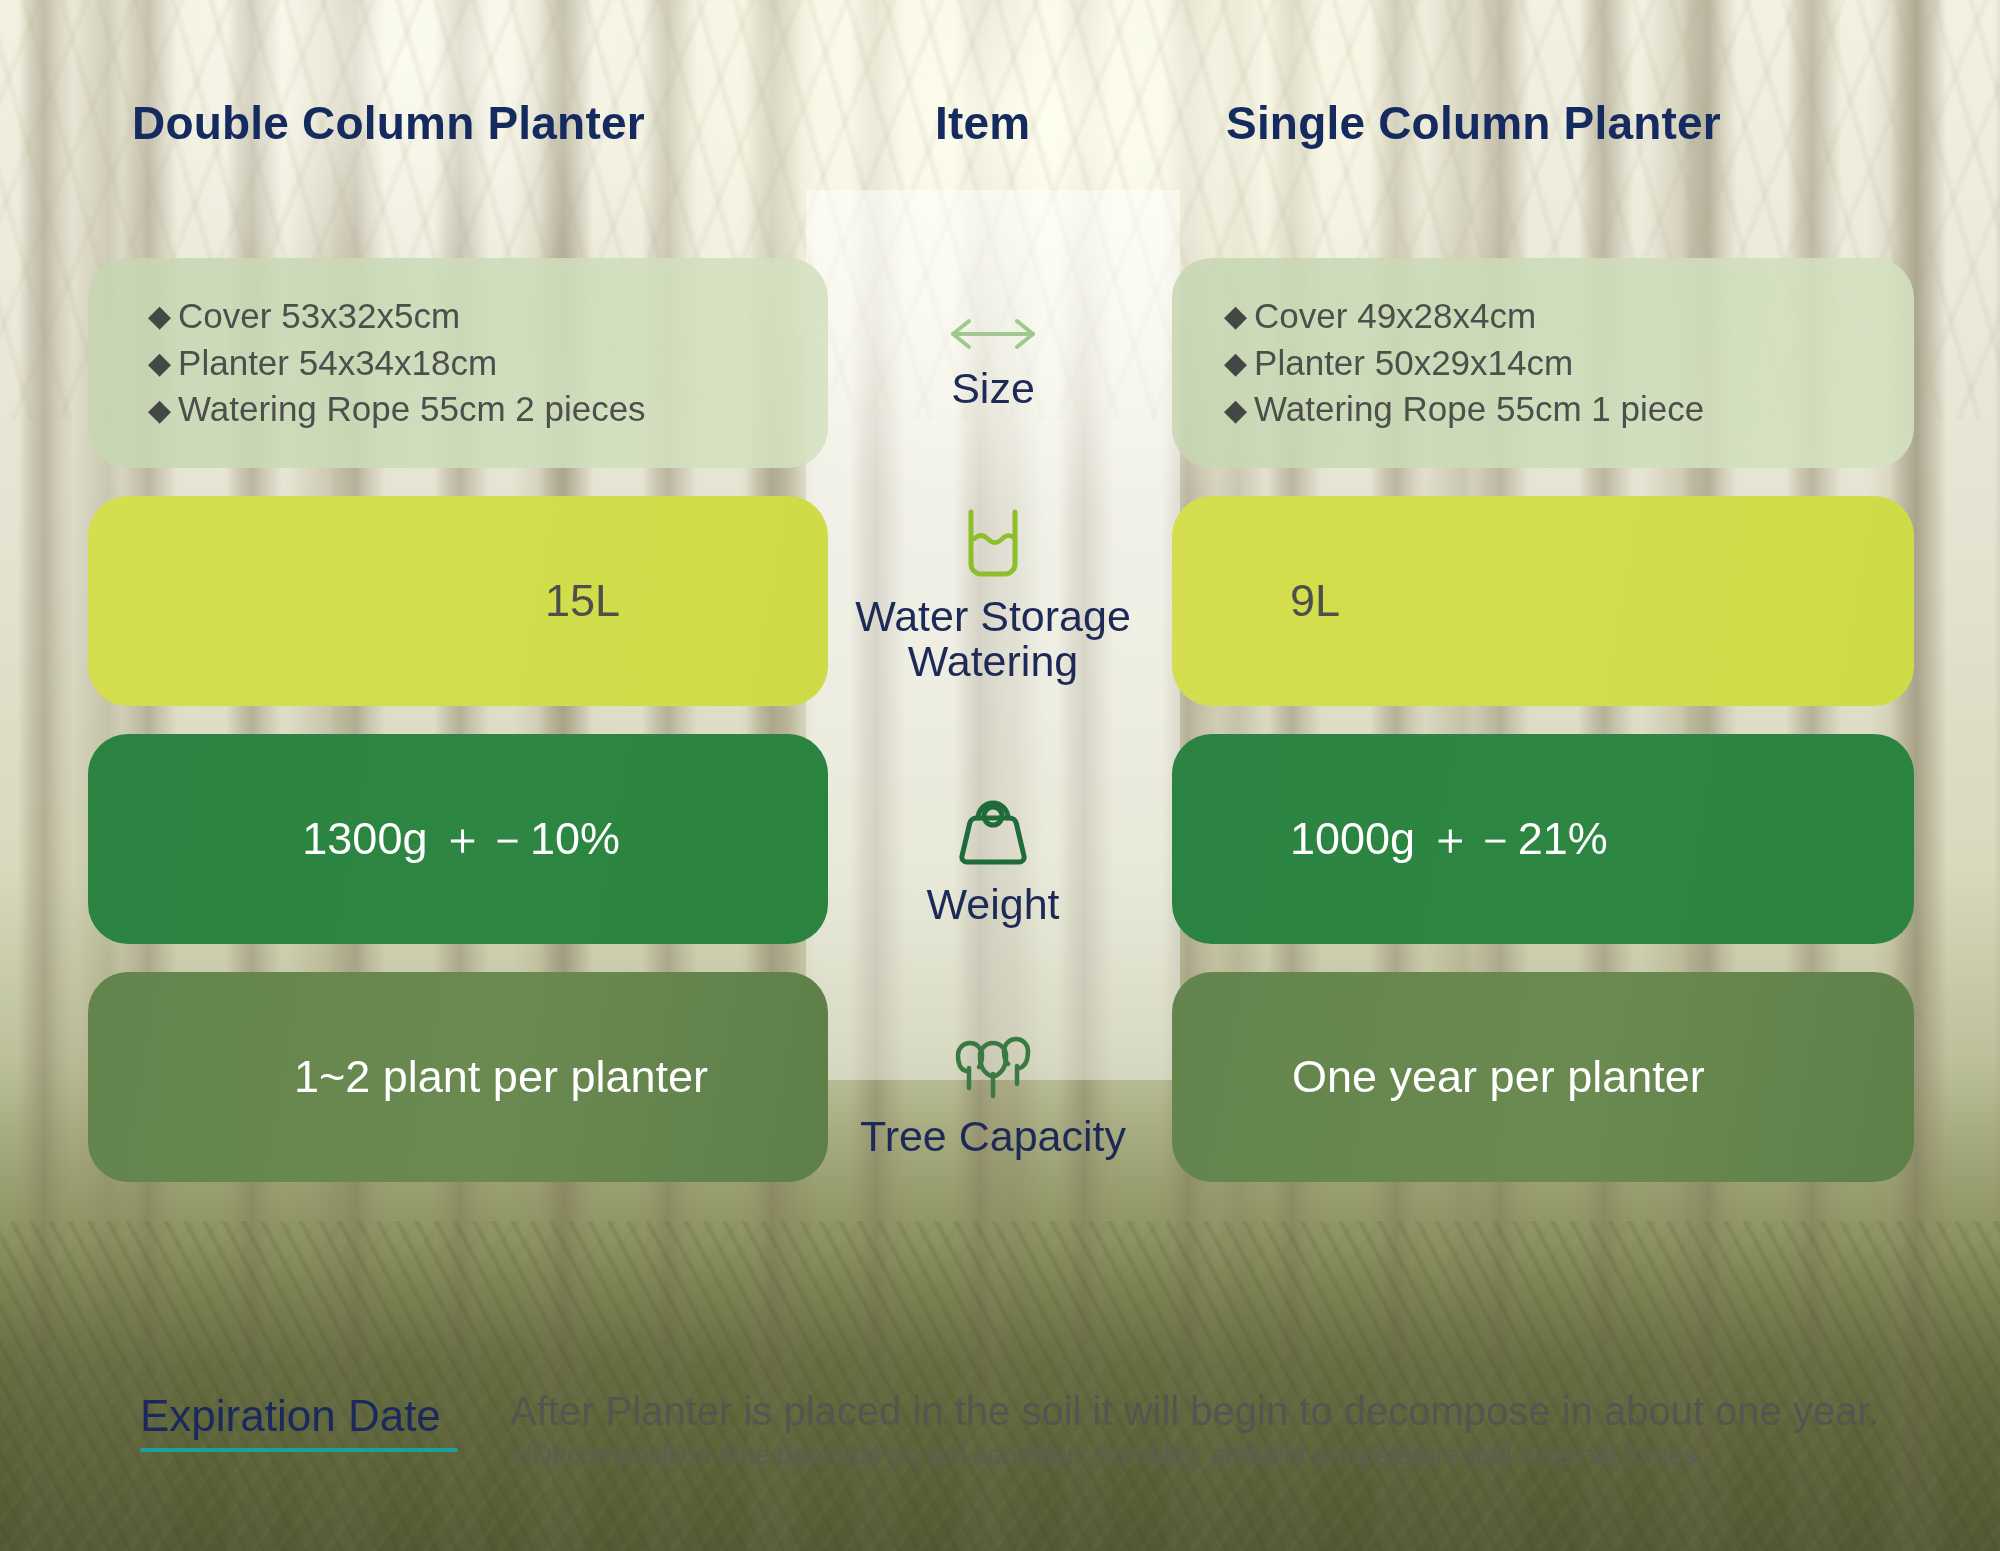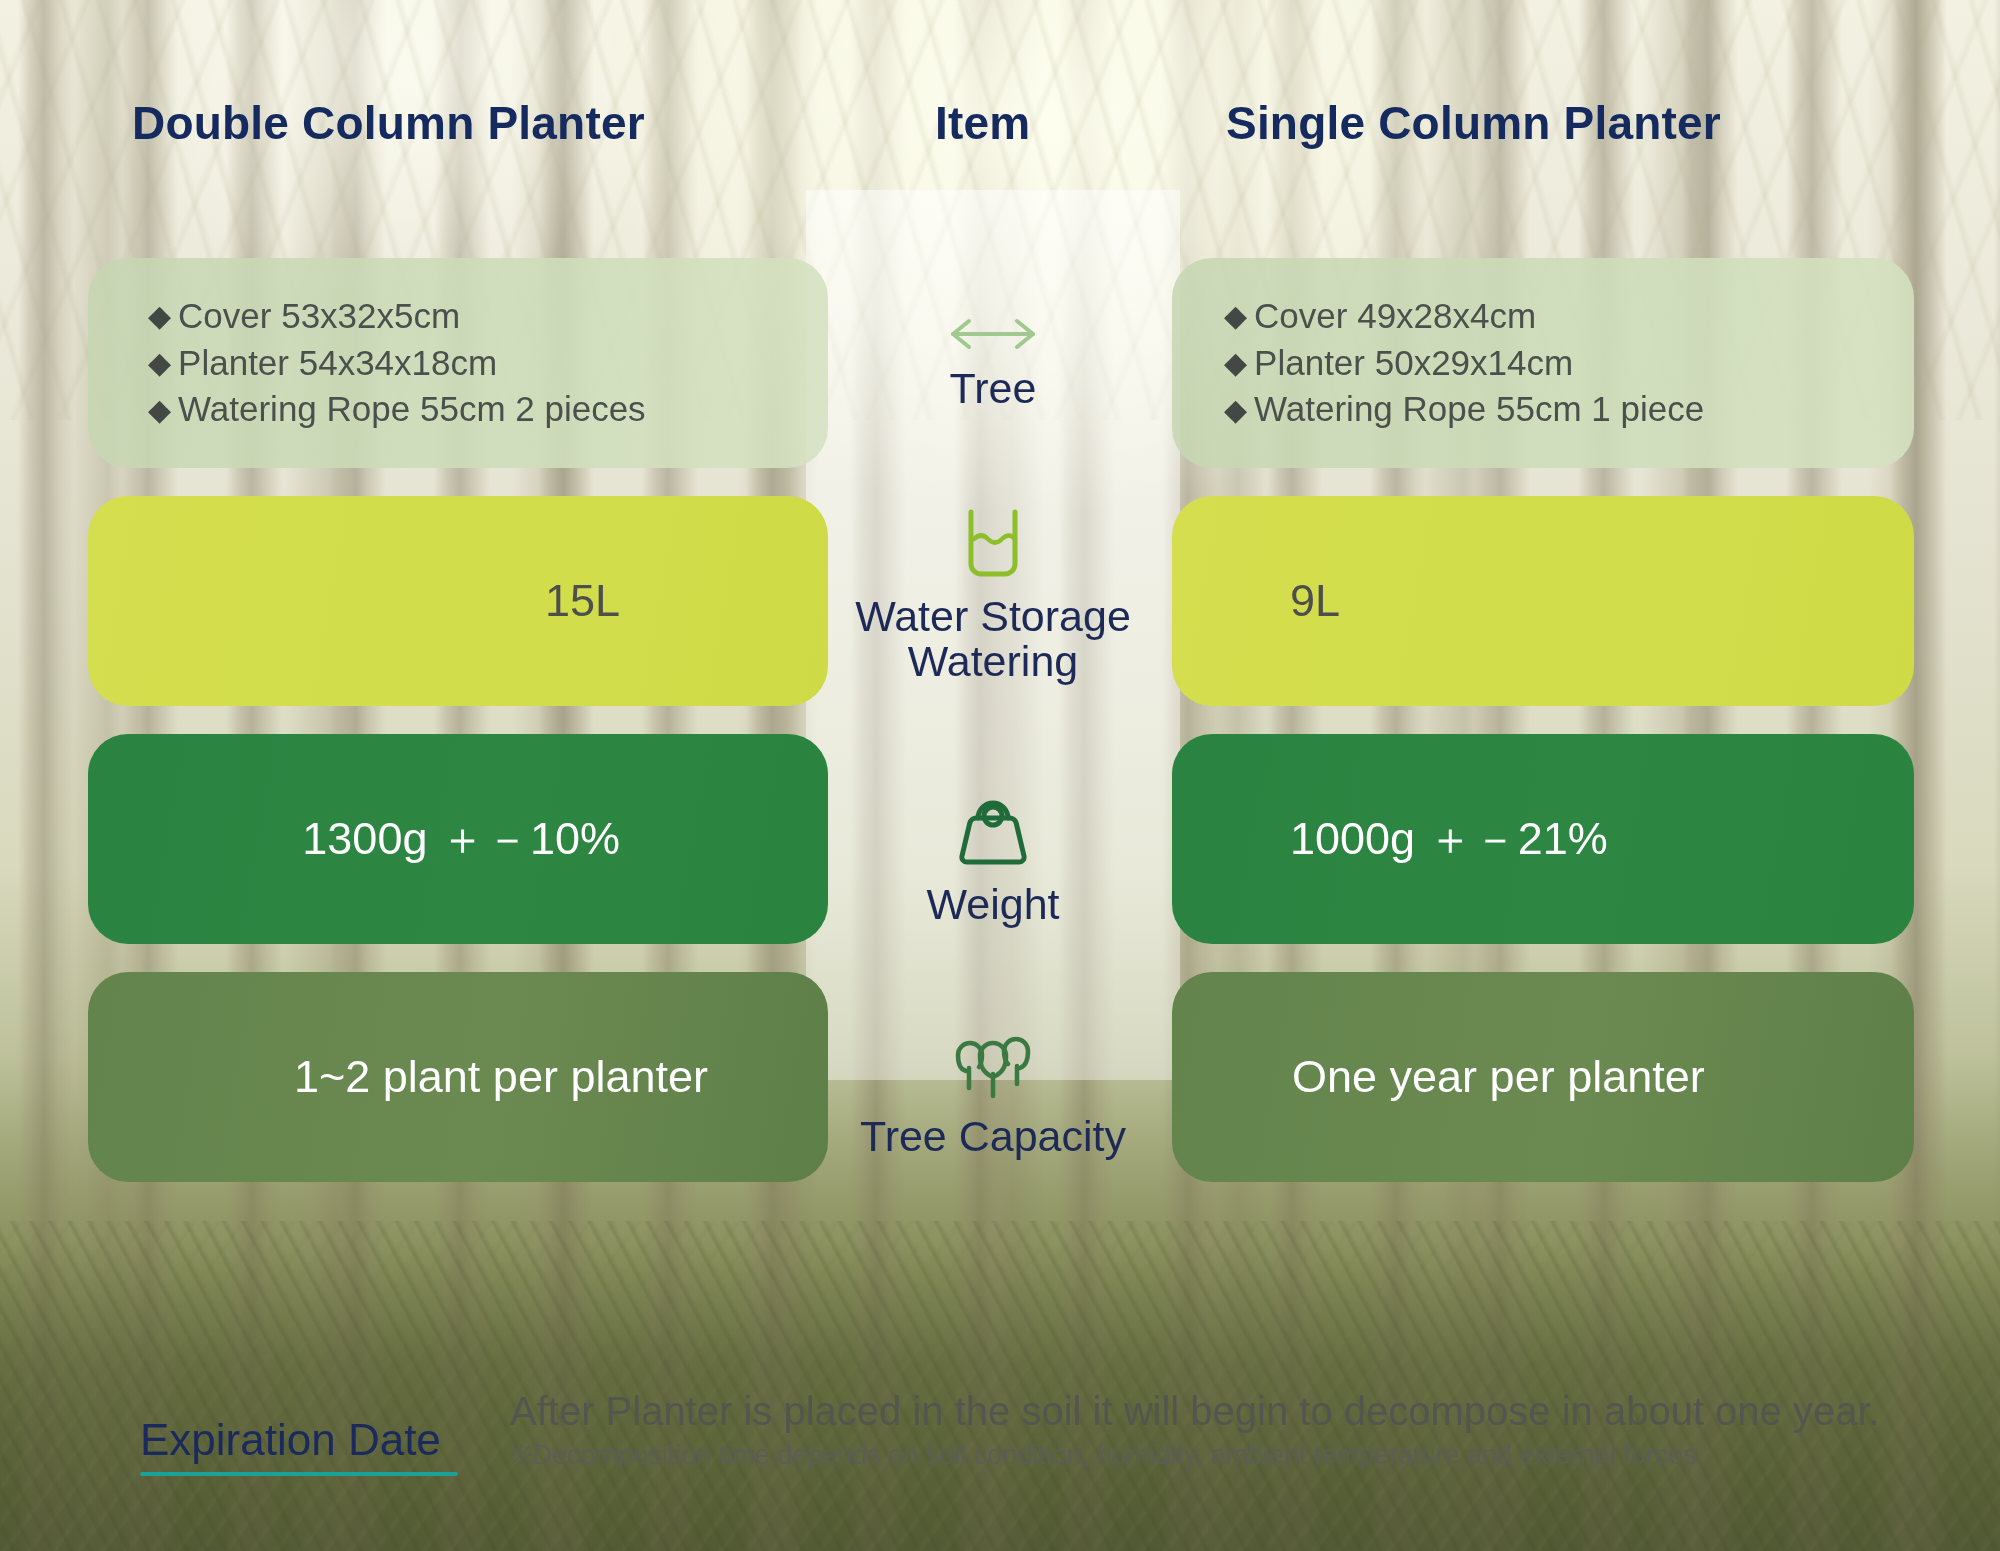--- a/index.html
+++ b/index.html
@@ -250,21 +250,20 @@
     position: absolute;
     left: 0; right: 0;
     top: 1388px;
     height: 130px;
   }
 
   .exp-wrap {
     position: absolute;
     left: 140px;
     top: 6px;
-    margin-top: 24px;
   }
   .exp-title {
     color: #1b2a5c;
     font-size: 44px;
     line-height: 1;
     padding-bottom: 10px;
   }
   .exp-rule {
     height: 4px;
     width: 318px;
@@ -330,21 +329,21 @@
       </div>
 
       <div class="center-cell size">
         <span class="center-icon">
           <svg width="96" height="44" viewBox="0 0 96 44" fill="none">
             <path d="M8 22 H88" stroke="#9fc98e" stroke-width="4" stroke-linecap="round"></path>
             <path d="M24 9 L8 22 L24 35" stroke="#9fc98e" stroke-width="4" stroke-linecap="round" stroke-linejoin="round" fill="none"></path>
             <path d="M72 9 L88 22 L72 35" stroke="#9fc98e" stroke-width="4" stroke-linecap="round" stroke-linejoin="round" fill="none"></path>
           </svg>
         </span>
-        <span class="center-label">Tree</span>
+        <span class="center-label">Size</span>
       </div>
 
       <div class="bar spec right">
         <div class="spec-list">
           <div class="spec-line">
             <span class="spec-diamond">◆</span>
             <span>Cover 49x28x4cm</span>
           </div>
           <div class="spec-line">
             <span class="spec-diamond">◆</span>

